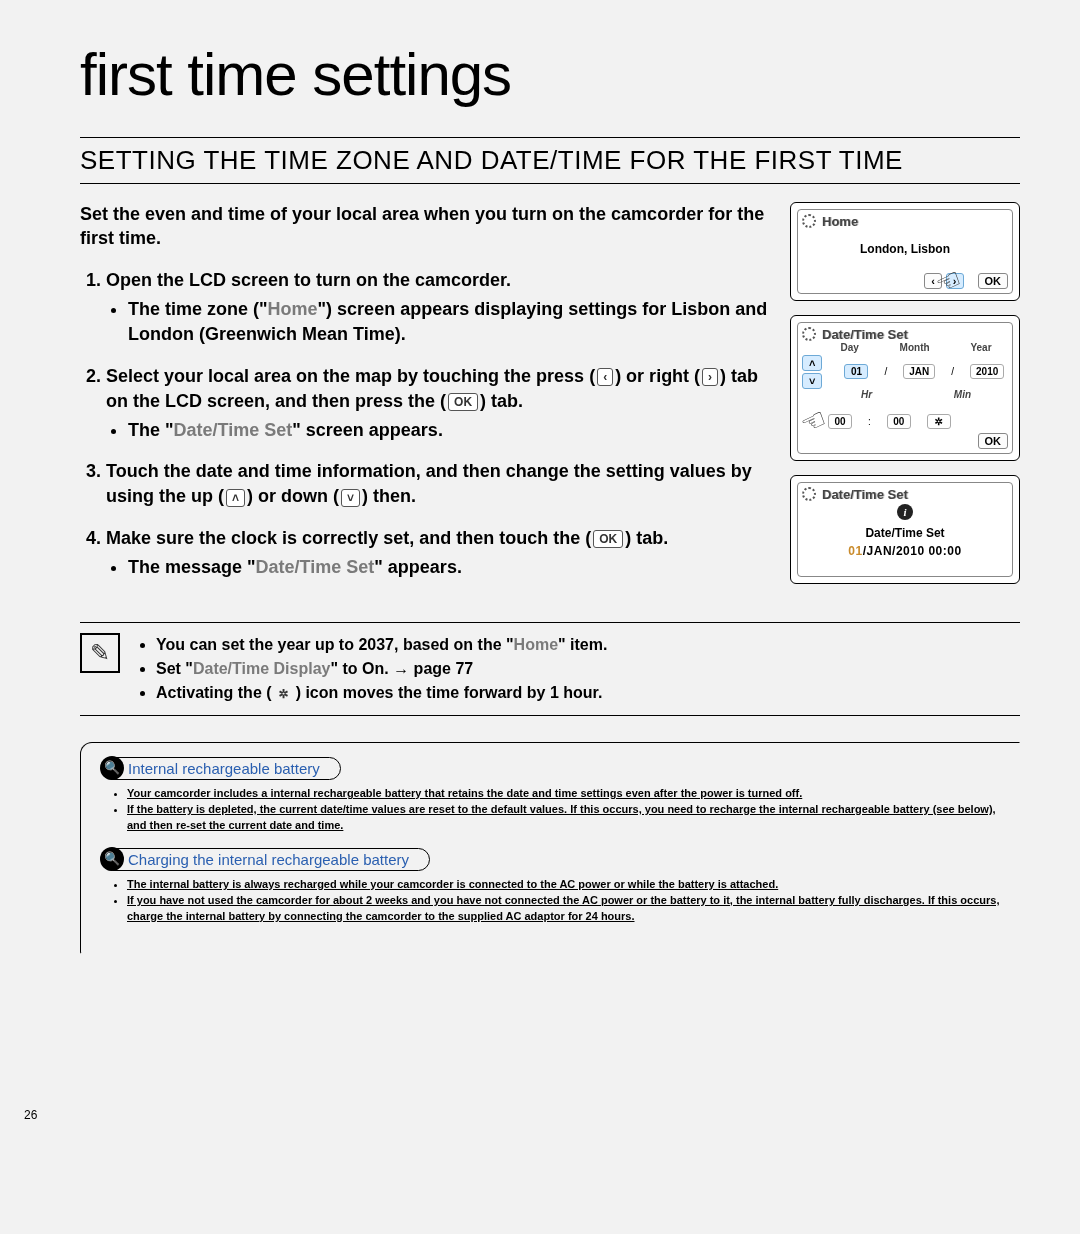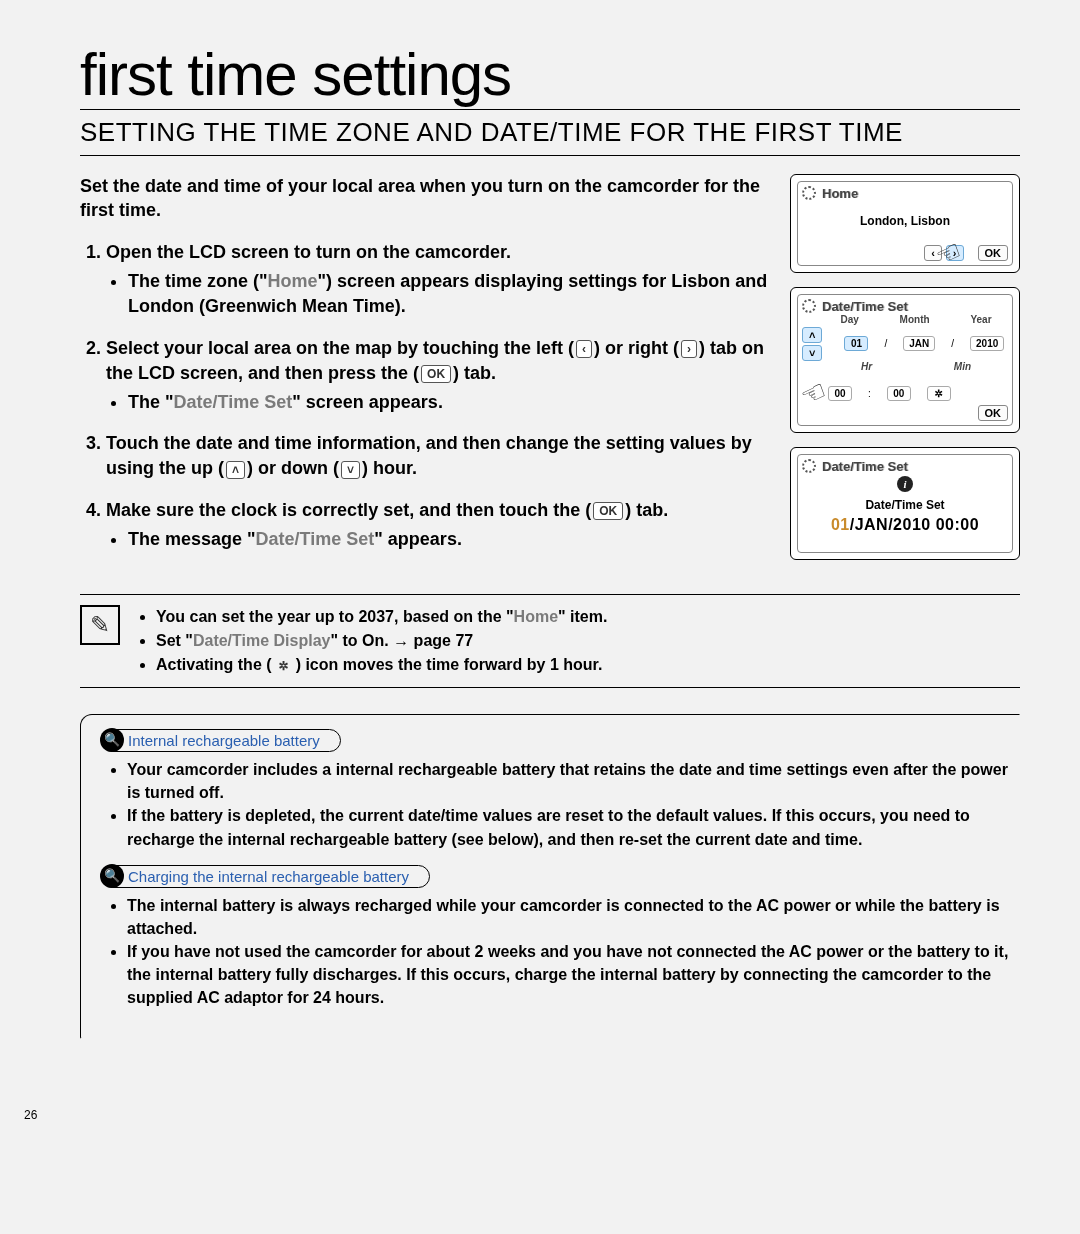--- a/index.html
+++ b/index.html
@@ -9,20 +9,21 @@
     height: 1234px;
     background: #f2f2f2;
     color: #000;
     position: relative;
     padding: 40px 60px 40px 80px;
   }
   .page-title {
     font-size: 60px;
     font-weight: 400;
     letter-spacing: -1px;
+    margin-bottom: 28px;
     font-family: "Helvetica Neue", Arial, sans-serif;
   }
   .section-divider { border: none; border-top: 1px solid #000; margin: 0 0 6px 0; }
   .section-heading {
     font-size: 26px;
     font-weight: 400;
     letter-spacing: 0.5px;
     text-transform: uppercase;
     border-bottom: 1px solid #000;
     padding-bottom: 6px;
@@ -65,21 +66,21 @@
   .lcd .row { display:flex; gap:16px; font-size:10px; align-items:center; flex-wrap:wrap; }
   .labels { justify-content:space-around; font-size:9px; font-weight:700; color:#444; padding:0 4px 2px 26px;}
   .spinner-col { display:flex; flex-direction:column; gap:2px; margin-right:6px; }
   .val-box {
     border:1px solid #aaa; border-radius:3px; padding:1px 5px; font-size:10px; font-weight:700; text-align:center; min-width:24px;
   }
   .val-box.highlight { background:#d6ecff; border-color:#6da9d6; }
   .ok-row { display:flex; justify-content:flex-end; margin-top:4px; }
   .info-icon { display:inline-flex; width:16px;height:16px;border-radius:50%;background:#222;color:#fff;align-items:center;justify-content:center;font-size:11px;font-weight:700;font-style:italic;font-family:serif; margin:2px auto; }
   .center { text-align:center; }
-  .date-final { font-size:16px; font-weight:700; letter-spacing:0.5px; }
+  .date-final { font-size:12px; font-weight:700; letter-spacing:0.5px; }
   .orange { color:#c98b2c; }
   .note-divider { border:none; border-top:1px solid #000; margin:26px 0 10px 0; }
   .note-row { display:flex; gap:14px; align-items:flex-start; }
   .note-icon {
     width:40px; height:40px; border:2px solid #000; display:flex; align-items:center; justify-content:center;
     flex-shrink:0; font-size:24px; color:#333;
   }
   .note-row ul { list-style: disc; padding-left:22px; font-size:16px; font-weight:700; line-height:1.5; }
   .callout-block {
     margin-top:26px; border:1px solid #000; border-right:none; border-top-left-radius:10px; border-bottom-left-radius:2px;
@@ -91,59 +92,59 @@
   .pill {
     display:inline-flex; align-items:center; gap:8px;
     border:1px solid #000; border-radius:14px; padding:2px 20px 2px 26px;
     font-size:15px; color:#2a5fb0; font-weight:400; position:relative; margin-bottom:6px;
     background:#f2f2f2;
   }
   .pill .mag {
     position:absolute; left:-2px; top:-2px; width:24px; height:24px; border-radius:50%;
     background:#000; color:#fff; display:flex; align-items:center; justify-content:center; font-size:13px;
   }
-  .callout-block ul { list-style:disc; padding-left:26px; font-size:16px; font-weight:700; line-height:1.45; margin-bottom:14px; }
+  .callout-block ul { list-style:disc; padding-left:26px; font-size:11px; font-weight:700; line-height:1.45; margin-bottom:14px;text-decoration:underline; }
   .callout-block ul li { font-weight:400; }
   .callout-block ul li { font-weight:700; }
   .callout-block ul li { font-weight:400; }
   .callout-block ul li { font-weight:700; }
   
   .callout-block ul li { font-weight:700; color:#000; }
   .page-num { position:absolute; left:24px; bottom:112px; font-size:12px; }
 </style>
 </head>
 <body>
 
 <h1 class="page-title">first time settings</h1>
 <hr class="section-divider">
 <h2 class="section-heading">SETTING THE TIME ZONE AND DATE/TIME FOR THE FIRST TIME</h2>
 
 <div class="intro-row">
   <div class="text-col">
-    <p class="intro">Set the date and time of your local area when you turn on the camcorder for the first time.</p>
+    <p class="intro">Set the even and time of your local area when you turn on the camcorder for the first time.</p>
 
     <ol class="steps">
       <li>
         <span>Open the LCD screen to turn on the camcorder.</span>
         <ul>
           <li>
             <span>The time zone ("</span><span class="grey">Home</span><span>") screen appears displaying settings for Lisbon and London (Greenwich Mean Time).</span>
           </li>
         </ul>
       </li>
       <li>
-        <span>Select your local area on the map by touching the left (</span><span class="inline-icon">‹</span><span>) or right (</span><span class="inline-icon">›</span><span>) tab on the LCD screen, and then press the (</span><span class="inline-icon">OK</span><span>) tab.</span>
+        <span>Select your local area on the map by touching the press (</span><span class="inline-icon">‹</span><span>) or right (</span><span class="inline-icon">›</span><span>) tab on the LCD screen, and then press the (</span><span class="inline-icon">OK</span><span>) tab.</span>
         <ul>
           <li>
             <span>The "</span><span class="grey">Date/Time Set</span><span>" screen appears.</span>
           </li>
         </ul>
       </li>
       <li>
-        <span>Touch the date and time information, and then change the setting values by using the up (</span><span class="inline-icon">˄</span><span>) or down (</span><span class="inline-icon">˅</span><span>) hour.</span>
+        <span>Touch the date and time information, and then change the setting values by using the up (</span><span class="inline-icon">˄</span><span>) or down (</span><span class="inline-icon">˅</span><span>) then.</span>
       </li>
       <li>
         <span>Make sure the clock is correctly set, and then touch the (</span><span class="inline-icon">OK</span><span>) tab.</span>
         <ul>
           <li>
             <span>The message "</span><span class="grey">Date/Time Set</span><span>" appears.</span>
           </li>
         </ul>
       </li>
     </ol>

